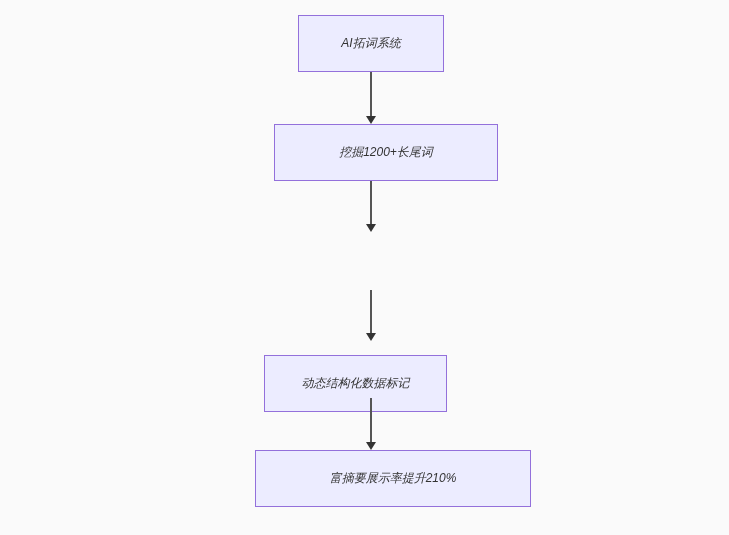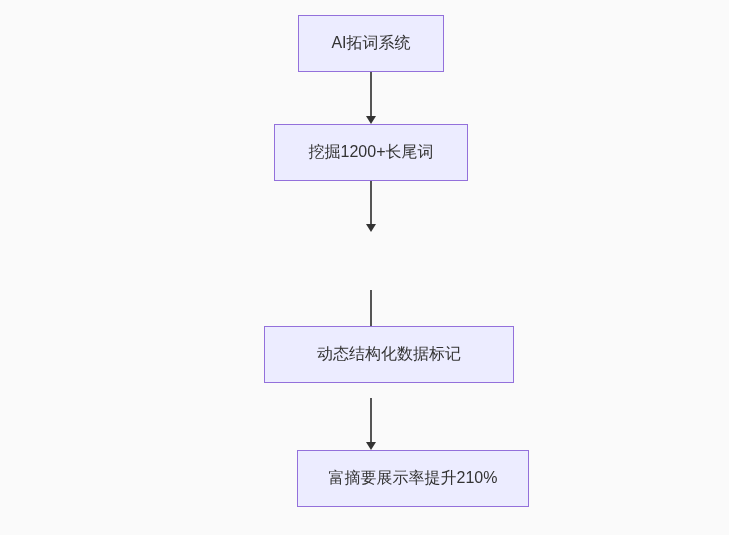--- a/index.html
+++ b/index.html
@@ -23,33 +23,34 @@
   }
   .canvas {
     position: absolute;
     inset: 0;
   }
   .flow-node {
     position: absolute;
     background: var(--node-fill);
     border: 1px solid var(--node-border);
     color: var(--text);
-    font-size: 16px;
+    font-size: 12px;
     height: 57px;
     display: flex;
     align-items: center;
     justify-content: center;
     text-align: center;
     white-space: nowrap;
+    font-style: italic;
   }
   .node-1 { left: 298px; top: 15px;  width: 146px; }
-  .node-2 { left: 274px; top: 124px; width: 194px; }
+  .node-2 { left: 274px; top: 124px; width: 224px; }
   .node-3 { left: 262px; top: 232px; width: 218px; }
-  .node-4 { left: 264px; top: 326px; width: 250px; }
-  .node-5 { left: 255px; top: 450px; width: 232px; margin-left: 42px; }
+  .node-4 { left: 264px; top: 355px; width: 183px; }
+  .node-5 { left: 255px; top: 450px; width: 276px; }
 
   .edge {
     position: absolute;
     left: 366px;
     width: 10px;
   }
   .edge .line {
     position: absolute;
     left: 4px;
     top: 0;

